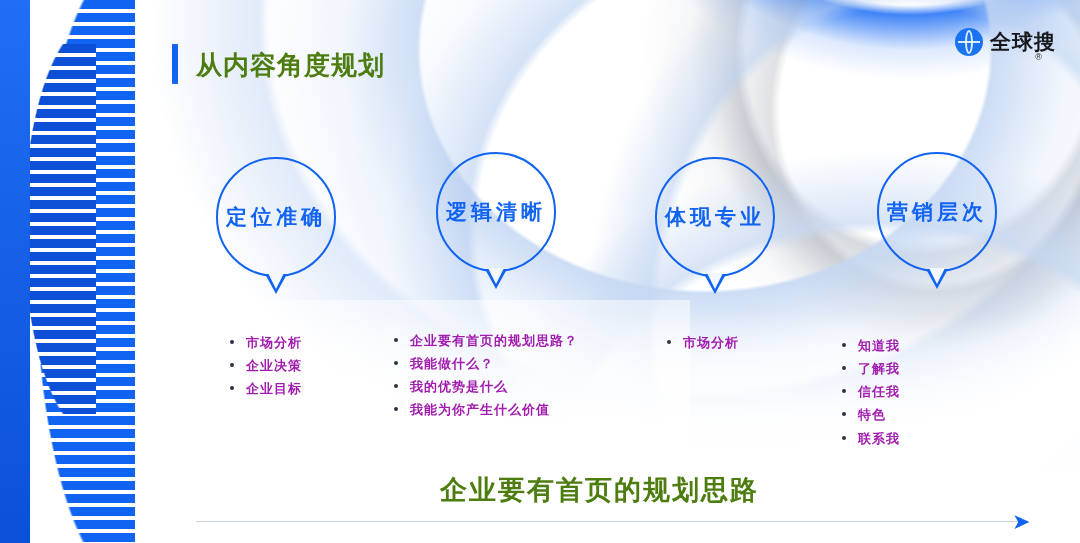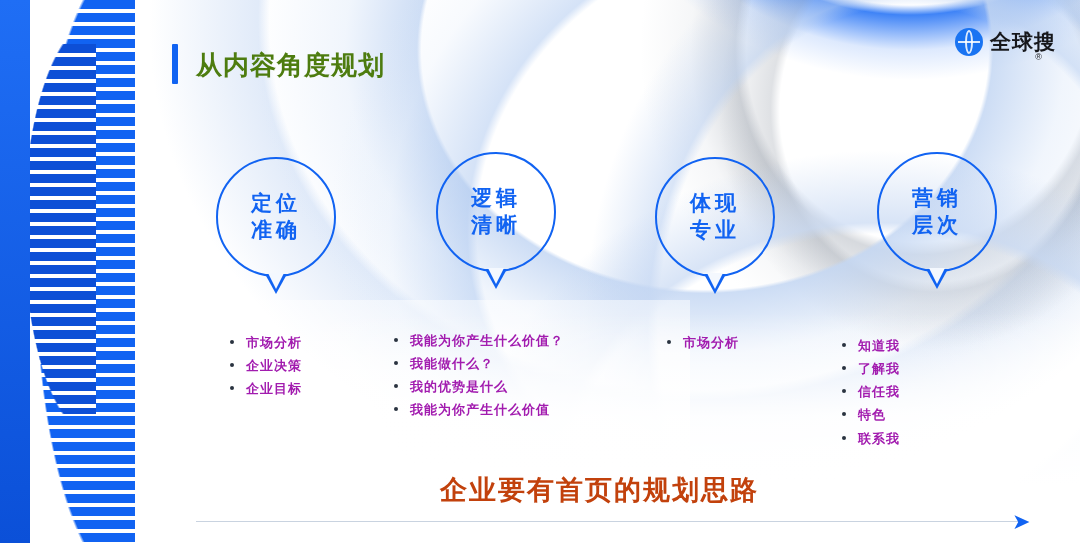--- a/index.html
+++ b/index.html
@@ -87,36 +87,36 @@
   
   .logo{position:absolute;right:24px;top:28px;display:flex;align-items:center;gap:7px;}
   .logo-globe{width:28px;height:28px;border-radius:50%;background:#1a74f2;position:relative;overflow:hidden;}
   .logo-globe:before{content:"";position:absolute;left:3px;top:13px;width:22px;height:2px;background:#fff;opacity:.85;}
   .logo-globe:after{content:"";position:absolute;left:10px;top:2px;width:8px;height:24px;border:2px solid #fff;border-radius:50%;opacity:.85;box-sizing:border-box;}
   .logo-text{font-size:21px;font-weight:bold;color:#17181c;letter-spacing:1px;position:relative;}
   .logo-reg{position:absolute;right:14px;top:24px;font-size:9px;color:#17181c;}
 
   
   .balloon{position:absolute;width:120px;height:120px;border:2px solid #1163f2;border-radius:50%;
-           display:flex;flex-direction:column;align-items:center;justify-content:center;
+           display:flex;align-items:center;justify-content:center;
            background:transparent;box-sizing:border-box;}
   .balloon span{font-size:21px;font-weight:bold;color:#1163f2;letter-spacing:4px;line-height:1.28;}
   .tail{position:absolute;width:0;height:0;border-left:11px solid transparent;border-right:11px solid transparent;
         border-top:20px solid #1163f2;}
   .tail:after{content:"";position:absolute;left:-8px;top:-21px;width:0;height:0;
         border-left:8px solid transparent;border-right:8px solid transparent;border-top:16px solid #f4f8fe;}
 
   
   .bullets{position:absolute;font-size:13px;color:#a21caf;line-height:1.55;}
   .bullets li{list-style:none;position:relative;padding-left:18px;margin:0 0 3px 0;letter-spacing:1px;font-weight:bold;}
   .bullets li:before{content:"";position:absolute;left:2px;top:7px;width:4px;height:4px;border-radius:50%;background:#2a3340;}
   .bullets ul{margin:0;padding:0;}
 
   
-  .footline{position:absolute;left:440px;top:472px;font-size:27px;font-weight:bold;color:#c2410c;letter-spacing:2px;}
+  .footline{position:absolute;left:440px;top:472px;font-size:27px;font-weight:bold;color:#4d7c0f;letter-spacing:2px;}
   .rule{position:absolute;left:196px;top:521px;width:830px;height:1px;background:#c9d3e0;}
   .arrow{position:absolute;left:1012px;top:511px;color:#1163f2;font-size:22px;font-weight:bold;line-height:1;}
 </style>
 </head>
 <body>
 
 <div class="slide">
 
   <div class="bg-layer">
     <div class="swoosh sw3"></div>
@@ -170,21 +170,21 @@
   <div class="bullets" style="left:228px;top:333px;">
     <ul>
       <li>市场分析</li>
       <li>企业决策</li>
       <li>企业目标</li>
     </ul>
   </div>
 
   <div class="bullets" style="left:392px;top:331px;">
     <ul>
-      <li>我能为你产生什么价值？</li>
+      <li>企业要有首页的规划思路？</li>
       <li>我能做什么？</li>
       <li>我的优势是什么</li>
       <li>我能为你产生什么价值</li>
     </ul>
   </div>
 
   <div class="bullets" style="left:665px;top:333px;">
     <ul>
       <li>市场分析</li>
     </ul>

